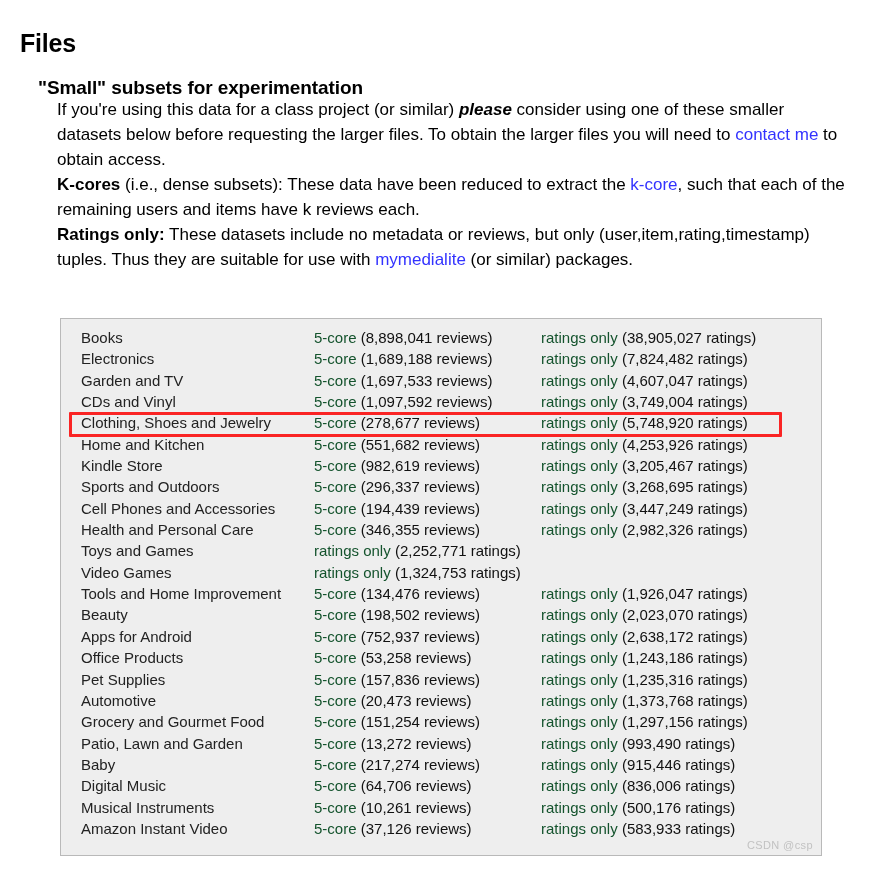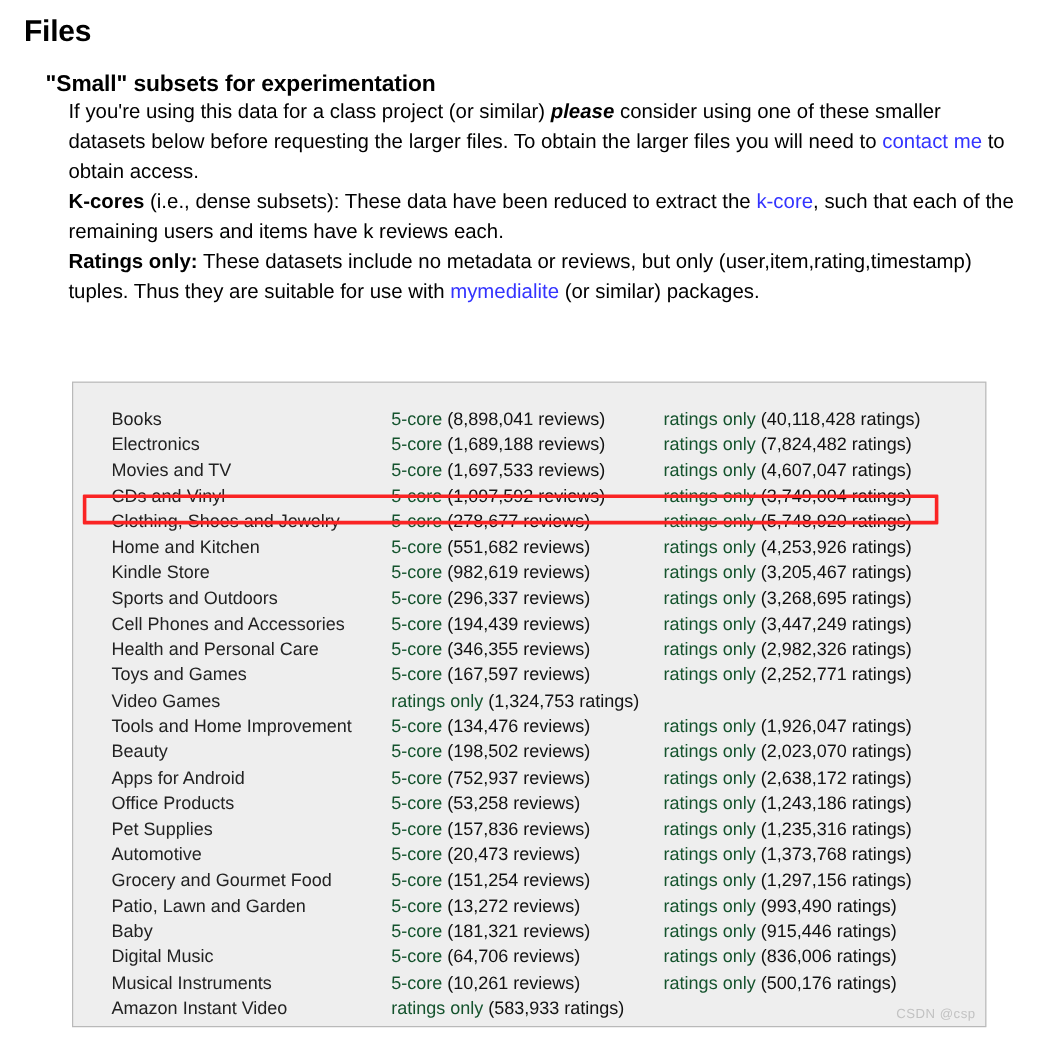--- a/index.html
+++ b/index.html
@@ -23,21 +23,21 @@
     box-sizing: border-box;
     padding: 0;
   }
 
   
   .h-files {
     font-size: 25px;
     font-weight: bold;
     line-height: 1;
     margin: 0;
-    padding: 14px 0 0 20px;
+    padding: 31px 0 0 20px;
     letter-spacing: -0.2px;
   }
 
   .h-small {
     font-size: 19px;
     font-weight: bold;
     line-height: 1;
     margin: 0;
     padding: 22px 0 0 38px;
     letter-spacing: -0.1px;
@@ -82,21 +82,21 @@
     border: 1px solid #b9b9b9;
     overflow: hidden;
   }
 
   .rows {
     position: absolute;
     left: 0;
     top: 8px;
     width: 100%;
     padding: 0;
-    margin: 12px;
+    margin: 0;
     list-style: none;
   }
 
   .row {
     display: flex;
     align-items: baseline;
     height: 21.35px;
     font-size: 15px;
     line-height: 21.35px;
     white-space: nowrap;
@@ -165,29 +165,29 @@
 
     <p class="p3"><span class="lead">Ratings only:</span><span> These datasets include no metadata or reviews, but only (user,item,rating,timestamp) tuples. Thus they are suitable for use with </span><a class="link" href="#">mymedialite</a><span> (or similar) packages.</span></p>
 
   </div>
 
   <div class="panel">
     <ul class="rows" id="rows">
         <li class="row">
           <span class="col-name">Books</span>
           <span class="col-core"><a class="tlink" href="#">5-core</a> <span>(8,898,041 reviews)</span></span>
-          <span class="col-ratings"><a class="tlink" href="#">ratings only</a> <span>(40,118,428 ratings)</span></span>
+          <span class="col-ratings"><a class="tlink" href="#">ratings only</a> <span>(38,905,027 ratings)</span></span>
         </li>
         <li class="row">
           <span class="col-name">Electronics</span>
           <span class="col-core"><a class="tlink" href="#">5-core</a> <span>(1,689,188 reviews)</span></span>
           <span class="col-ratings"><a class="tlink" href="#">ratings only</a> <span>(7,824,482 ratings)</span></span>
         </li>
         <li class="row">
-          <span class="col-name">Movies and TV</span>
+          <span class="col-name">Garden and TV</span>
           <span class="col-core"><a class="tlink" href="#">5-core</a> <span>(1,697,533 reviews)</span></span>
           <span class="col-ratings"><a class="tlink" href="#">ratings only</a> <span>(4,607,047 ratings)</span></span>
         </li>
         <li class="row">
           <span class="col-name">CDs and Vinyl</span>
           <span class="col-core"><a class="tlink" href="#">5-core</a> <span>(1,097,592 reviews)</span></span>
           <span class="col-ratings"><a class="tlink" href="#">ratings only</a> <span>(3,749,004 ratings)</span></span>
         </li>
         <li class="row">
           <span class="col-name">Clothing, Shoes and Jewelry</span>
@@ -214,21 +214,20 @@
           <span class="col-core"><a class="tlink" href="#">5-core</a> <span>(194,439 reviews)</span></span>
           <span class="col-ratings"><a class="tlink" href="#">ratings only</a> <span>(3,447,249 ratings)</span></span>
         </li>
         <li class="row">
           <span class="col-name">Health and Personal Care</span>
           <span class="col-core"><a class="tlink" href="#">5-core</a> <span>(346,355 reviews)</span></span>
           <span class="col-ratings"><a class="tlink" href="#">ratings only</a> <span>(2,982,326 ratings)</span></span>
         </li>
         <li class="row">
           <span class="col-name">Toys and Games</span>
-          <span class="col-core"><a class="tlink" href="#">5-core</a> <span>(167,597 reviews)</span></span>
           <span class="col-ratings"><a class="tlink" href="#">ratings only</a> <span>(2,252,771 ratings)</span></span>
         </li>
         <li class="row">
           <span class="col-name">Video Games</span>
           <span class="col-ratings"><a class="tlink" href="#">ratings only</a> <span>(1,324,753 ratings)</span></span>
         </li>
         <li class="row">
           <span class="col-name">Tools and Home Improvement</span>
           <span class="col-core"><a class="tlink" href="#">5-core</a> <span>(134,476 reviews)</span></span>
           <span class="col-ratings"><a class="tlink" href="#">ratings only</a> <span>(1,926,047 ratings)</span></span>
@@ -263,35 +262,36 @@
           <span class="col-core"><a class="tlink" href="#">5-core</a> <span>(151,254 reviews)</span></span>
           <span class="col-ratings"><a class="tlink" href="#">ratings only</a> <span>(1,297,156 ratings)</span></span>
         </li>
         <li class="row">
           <span class="col-name">Patio, Lawn and Garden</span>
           <span class="col-core"><a class="tlink" href="#">5-core</a> <span>(13,272 reviews)</span></span>
           <span class="col-ratings"><a class="tlink" href="#">ratings only</a> <span>(993,490 ratings)</span></span>
         </li>
         <li class="row">
           <span class="col-name">Baby</span>
-          <span class="col-core"><a class="tlink" href="#">5-core</a> <span>(181,321 reviews)</span></span>
+          <span class="col-core"><a class="tlink" href="#">5-core</a> <span>(217,274 reviews)</span></span>
           <span class="col-ratings"><a class="tlink" href="#">ratings only</a> <span>(915,446 ratings)</span></span>
         </li>
         <li class="row">
           <span class="col-name">Digital Music</span>
           <span class="col-core"><a class="tlink" href="#">5-core</a> <span>(64,706 reviews)</span></span>
           <span class="col-ratings"><a class="tlink" href="#">ratings only</a> <span>(836,006 ratings)</span></span>
         </li>
         <li class="row">
           <span class="col-name">Musical Instruments</span>
           <span class="col-core"><a class="tlink" href="#">5-core</a> <span>(10,261 reviews)</span></span>
           <span class="col-ratings"><a class="tlink" href="#">ratings only</a> <span>(500,176 ratings)</span></span>
         </li>
         <li class="row">
           <span class="col-name">Amazon Instant Video</span>
+          <span class="col-core"><a class="tlink" href="#">5-core</a> <span>(37,126 reviews)</span></span>
           <span class="col-ratings"><a class="tlink" href="#">ratings only</a> <span>(583,933 ratings)</span></span>
         </li>
       </ul>
     <div class="redbox" id="redbox" style="top: 93.375px; height: 24.3438px; border-color: rgb(250, 36, 36);"></div>
     <div class="watermark">CSDN @csp</div>
   </div>
 
 </div>
 
 </body></html>

